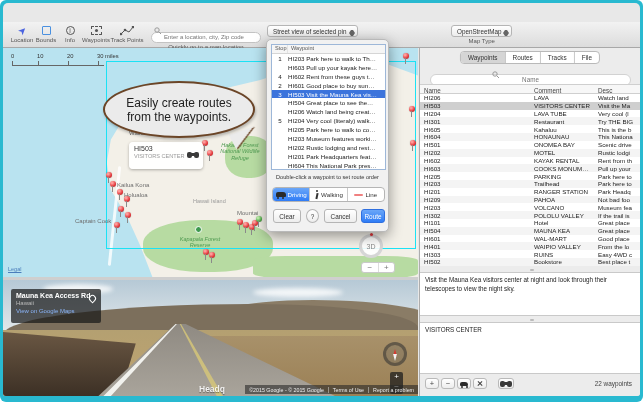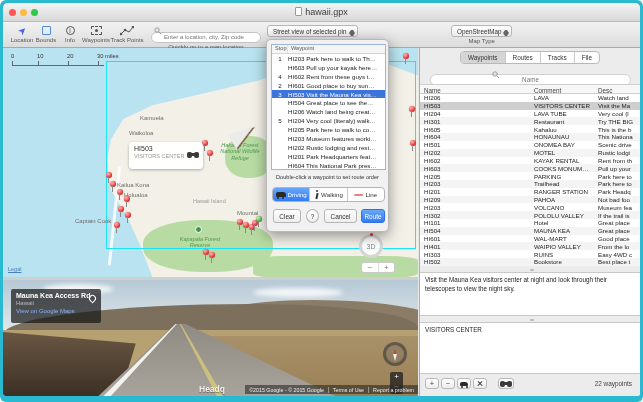--- a/index.html
+++ b/index.html
@@ -173,28 +173,20 @@
     display:flex; align-items:center; gap:0; font-size:5.3px; color:#eee; }
   .sv-attr span { padding:0 4px; border-right:1px solid rgba(255,255,255,.4); }
   .sv-attr span:last-child { border-right:none; }
 </style>
 </head>
 <body>
 
 <div class="frame">
 <div class="window">
 
-  <div class="titlebar">
-    <div class="lights">
-      <div class="light r"></div>
-      <div class="light y"></div>
-      <div class="light g"></div>
-    </div>
-    <div class="title-wrap"><span class="doc-icon"></span><span>hawaii.gpx</span></div>
-  </div>
 
   <div class="toolbar">
     <div class="tb-item" style="left:2px">
       <div class="glyph">
             <span class="i-loc">➤</span>
           </div>
       <div class="tb-label">Location</div>
     </div>
     <div class="tb-item" style="left:26px">
       <div class="glyph">
@@ -298,20 +290,23 @@
           <div class="mlabel" style="left: 114px; top: 134px;">Kailua Kona</div>
           <div class="mlabel" style="left: 121px; top: 144px;">Holualoa</div>
           <div class="mlabel" style="left: 72px; top: 170px;">Captain Cook</div>
           <div class="mlabel faint" style="left: 190px; top: 150px;">Hawaii Island</div>
           <div class="mlabel" style="left: 234px; top: 162px;">Mountai</div>
           <div class="mlabel greenlbl" style="left: 208px; top: 94px;">Hakalau Forest National Wildlife Refuge</div>
           <div class="mlabel greenlbl" style="left: 168px; top: 188px;">Kapapala Forest Reserve</div>
         </div>
     <div class="tree" style="left:192px;top:178px"></div>
 
+    <div class="bubble">
+          <span>Easily create routes from the waypoints.</span>
+        </div>
     <div class="bubble-tail"></div>
 
     <div class="callout">
       <div class="nm">HI503</div>
       <div class="cm">VISITORS CENTER</div>
       <div class="binoc" style="right:4px;top:9px;left:auto">
             <i></i>
           </div>
     </div>
 

